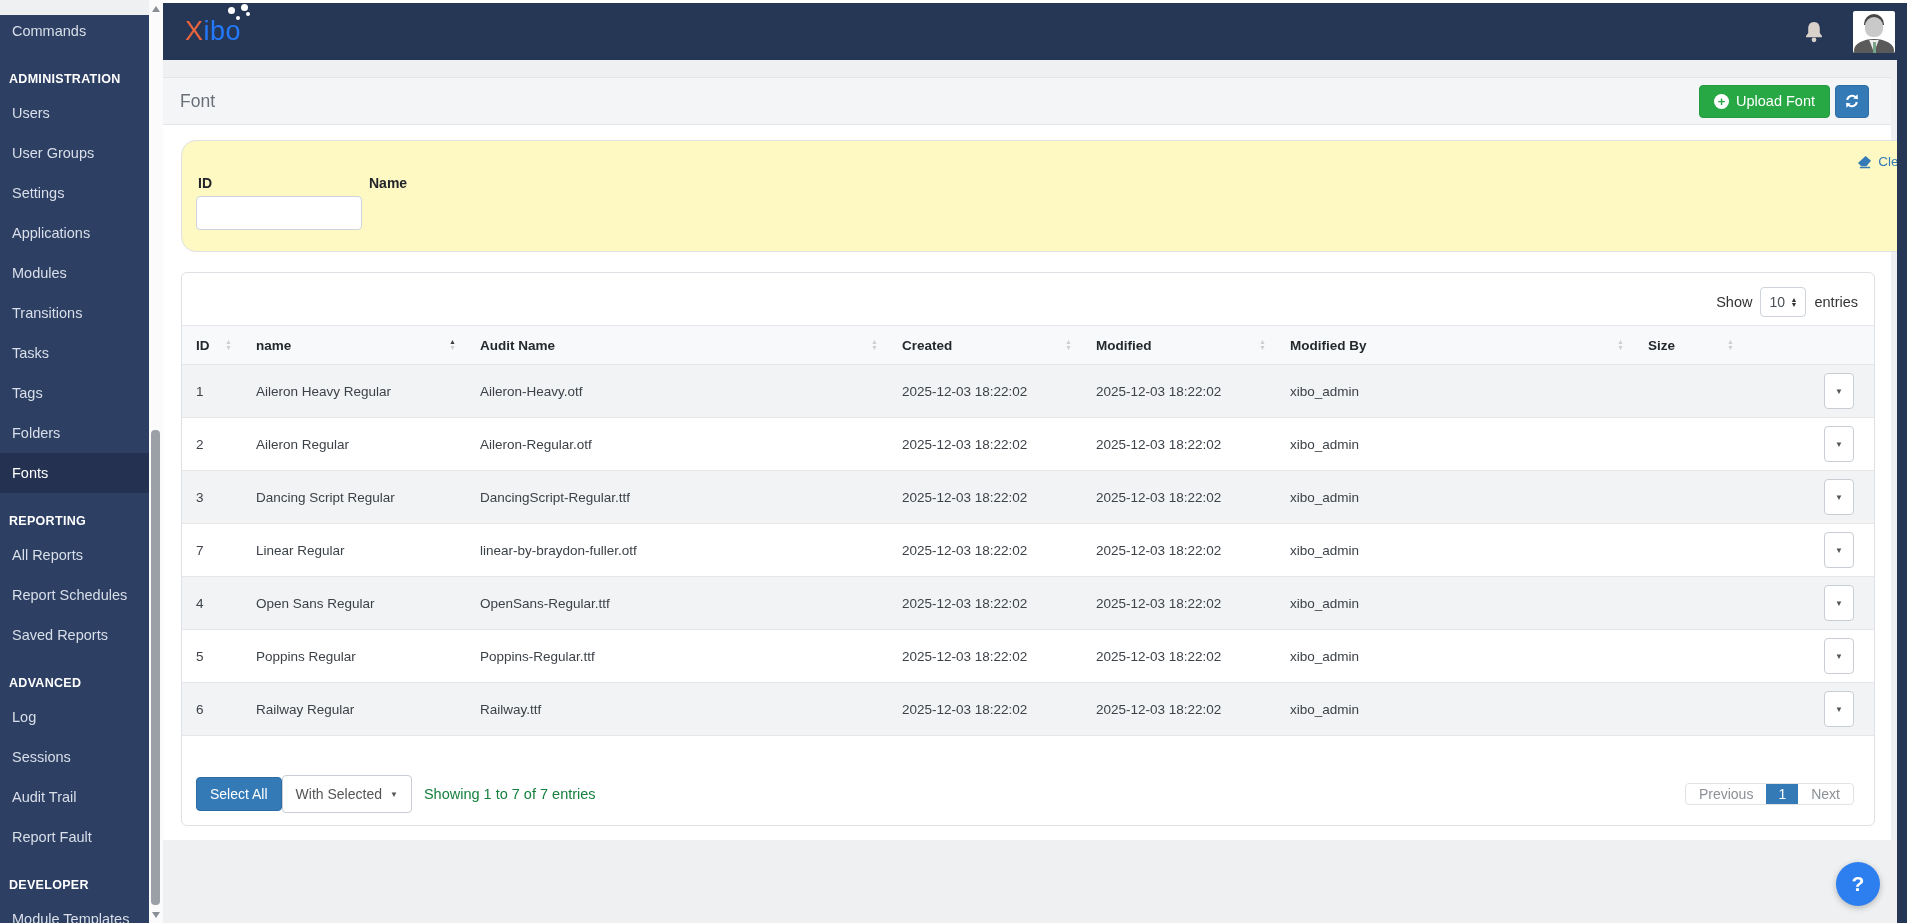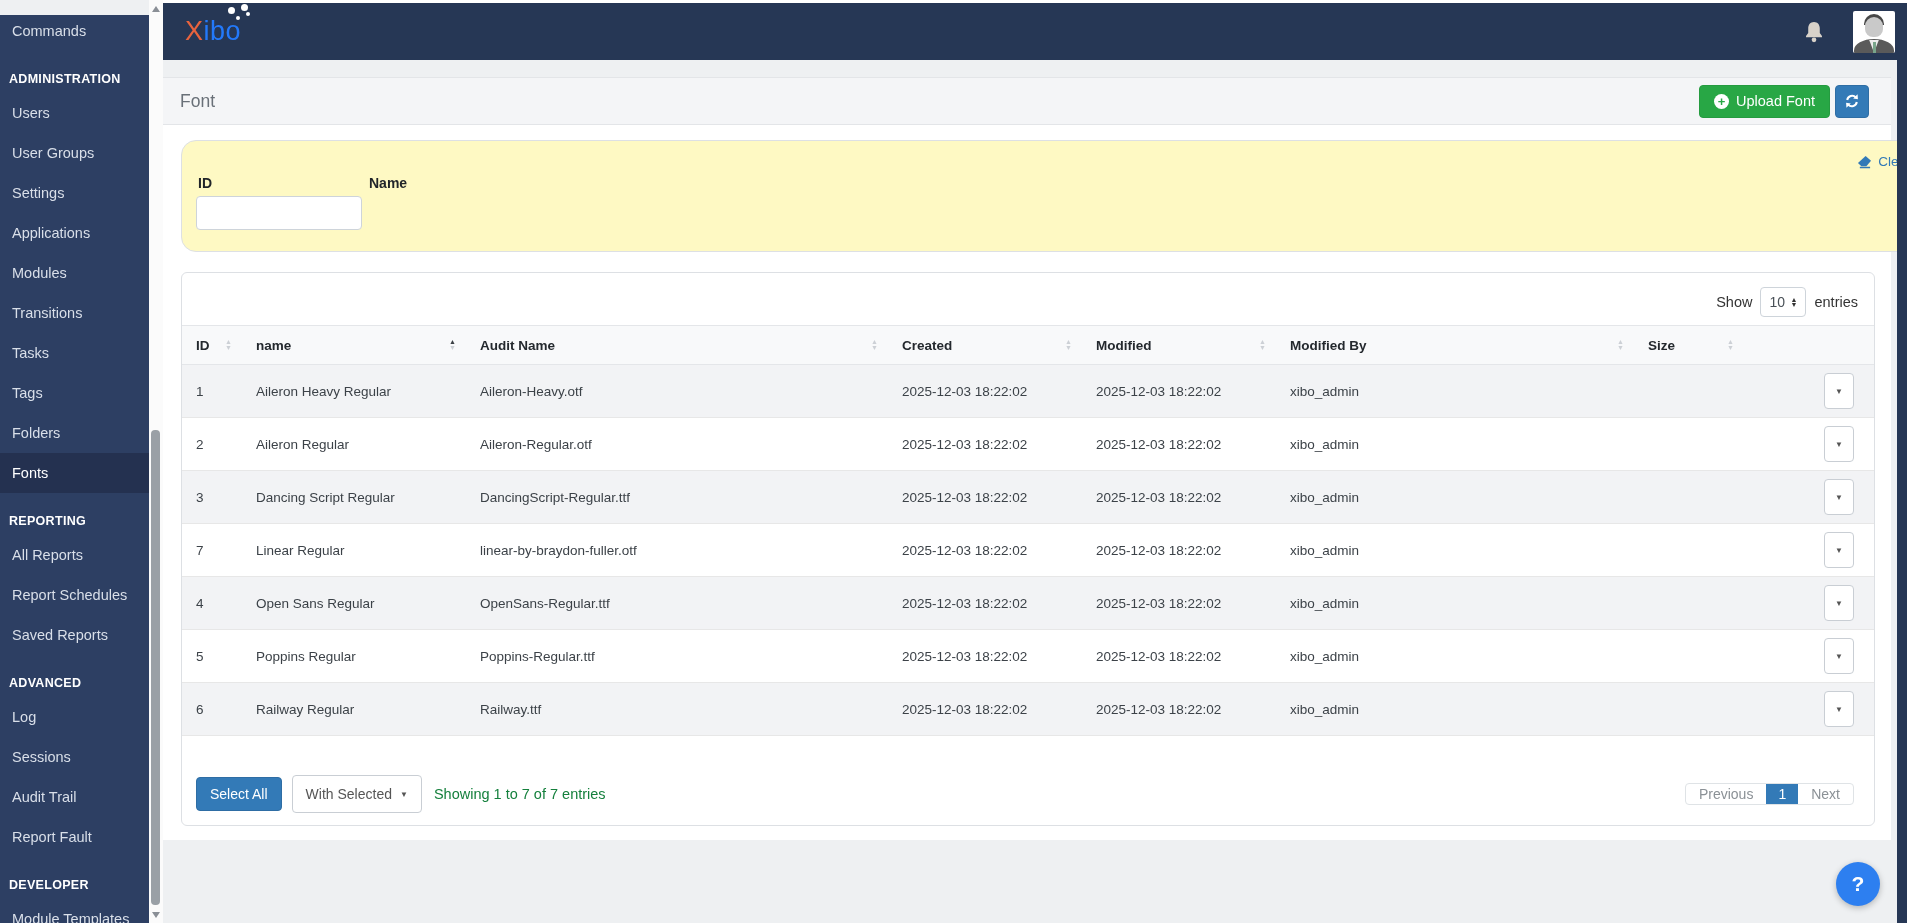--- a/index.html
+++ b/index.html
@@ -67,21 +67,21 @@
   td{height:53px;padding-left:14px;font-size:13.5px;color:#3c4248;border-bottom:1px solid #e7e7e7}
   tr.odd td{background:#f2f3f5}
   td.actions{text-align:right;padding-right:20px}
   .row-btn{width:30px;height:36px;background:#fff;border:1px solid #c9ced4;border-radius:4px;cursor:pointer;color:#555;font-size:7px}
   .sorts{position:absolute;right:10px;top:50%;transform:translateY(-50%);display:flex;flex-direction:column;line-height:6px;font-size:7px;color:#ccd0d5}
   .sorts i{font-style:normal}
   .sorts.asc .u{color:#3a3f44}
   
   .t-footer{position:absolute;left:14px;right:20px;bottom:12px;display:flex;align-items:center}
   .btn-selectall{height:34px;padding:0 13px;background:#337ab7;color:#fff;border:1px solid #2e6da4;border-radius:4px;font-size:14px;cursor:pointer;font-family:inherit}
-  .btn-withsel{height:38px;margin-left:10px;padding:0 13px;background:#fff;color:#555;border:1px solid #c9ced4;border-radius:4px;font-size:14px;display:flex;align-items:center;gap:8px;cursor:pointer;font-family:inherit}
+  .btn-withsel{height:38px;padding:0 13px;background:#fff;color:#555;border:1px solid #c9ced4;border-radius:4px;font-size:14px;display:flex;align-items:center;gap:8px;cursor:pointer;font-family:inherit}
   .caret{font-size:8px;color:#555}
   .showing{margin-left:12px;font-size:14.5px;color:#15803d}
   .pager{margin-left:auto;display:flex;align-items:stretch;height:22px;border:1px solid #dfe3e6;border-radius:4px;overflow:hidden;background:#fff}
   .pg{display:flex;align-items:center;padding:0 13px;font-size:14px;color:#8b9196;cursor:pointer}
   .pg.cur{background:#337ab7;color:#fff;padding:0 12px}
   .help-fab{position:absolute;right:27px;bottom:17px;width:44px;height:44px;border-radius:50%;background:#2d7ff0;color:#fff;font-size:21px;font-weight:700;display:flex;align-items:center;justify-content:center;box-shadow:0 2px 6px rgba(0,0,0,.25);cursor:pointer;z-index:4}
 </style>
 </head>
 <body>
 

